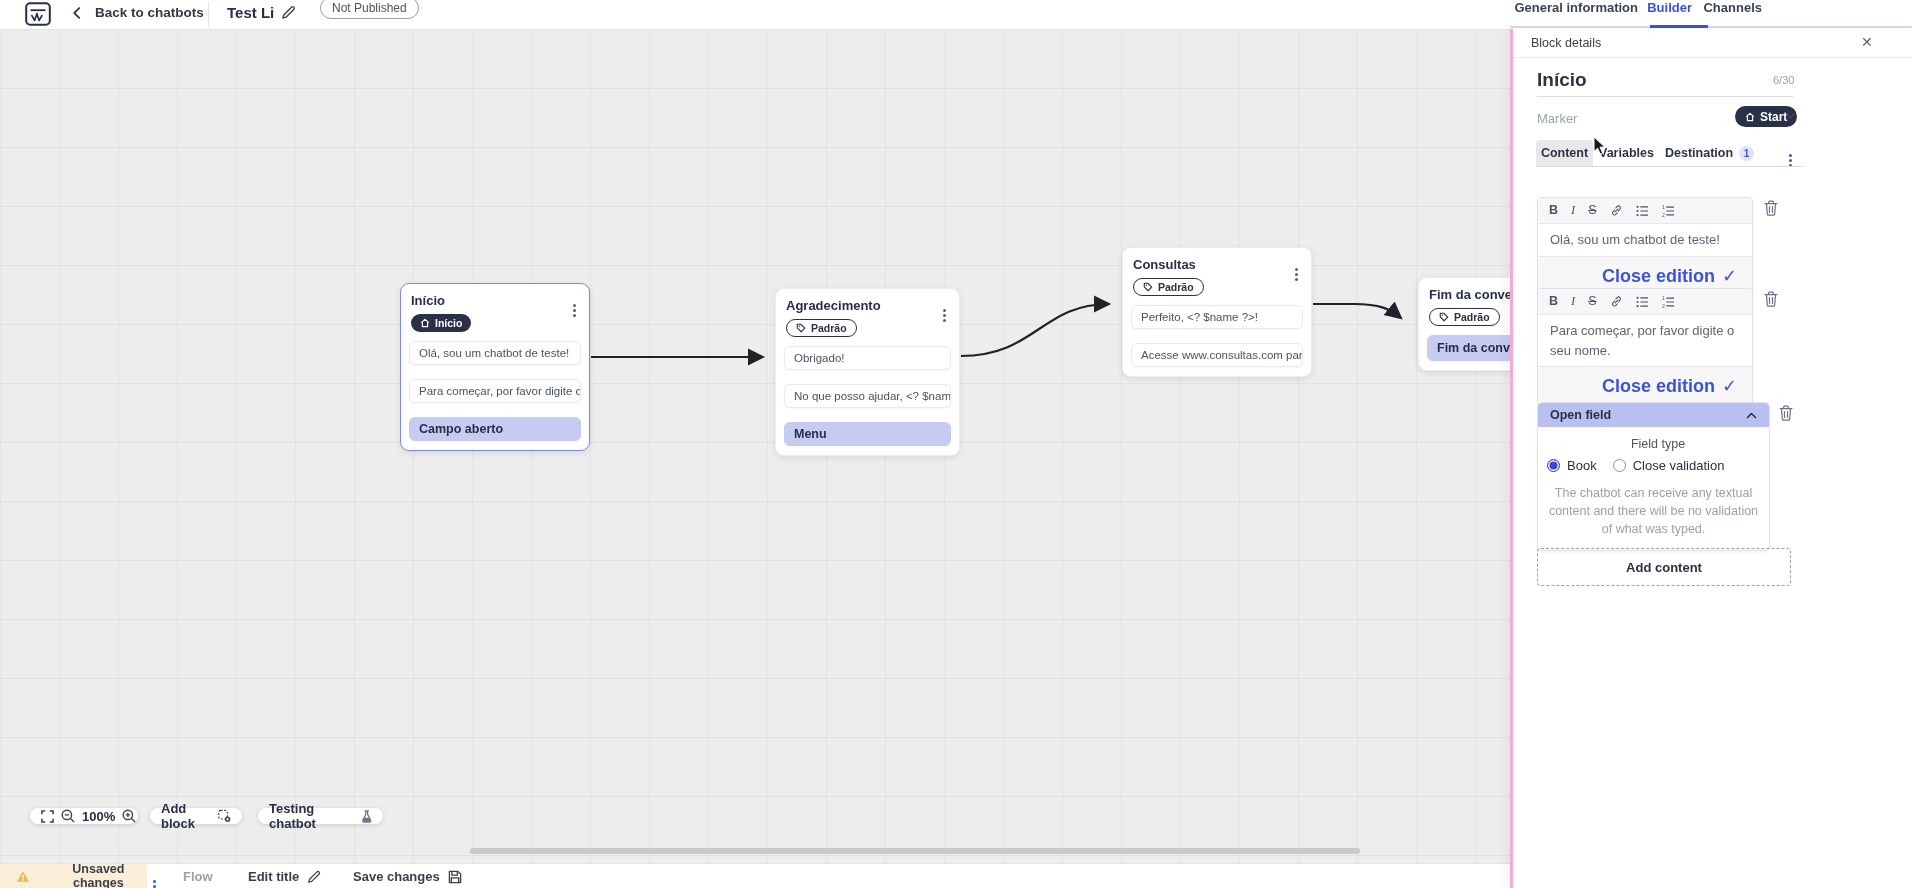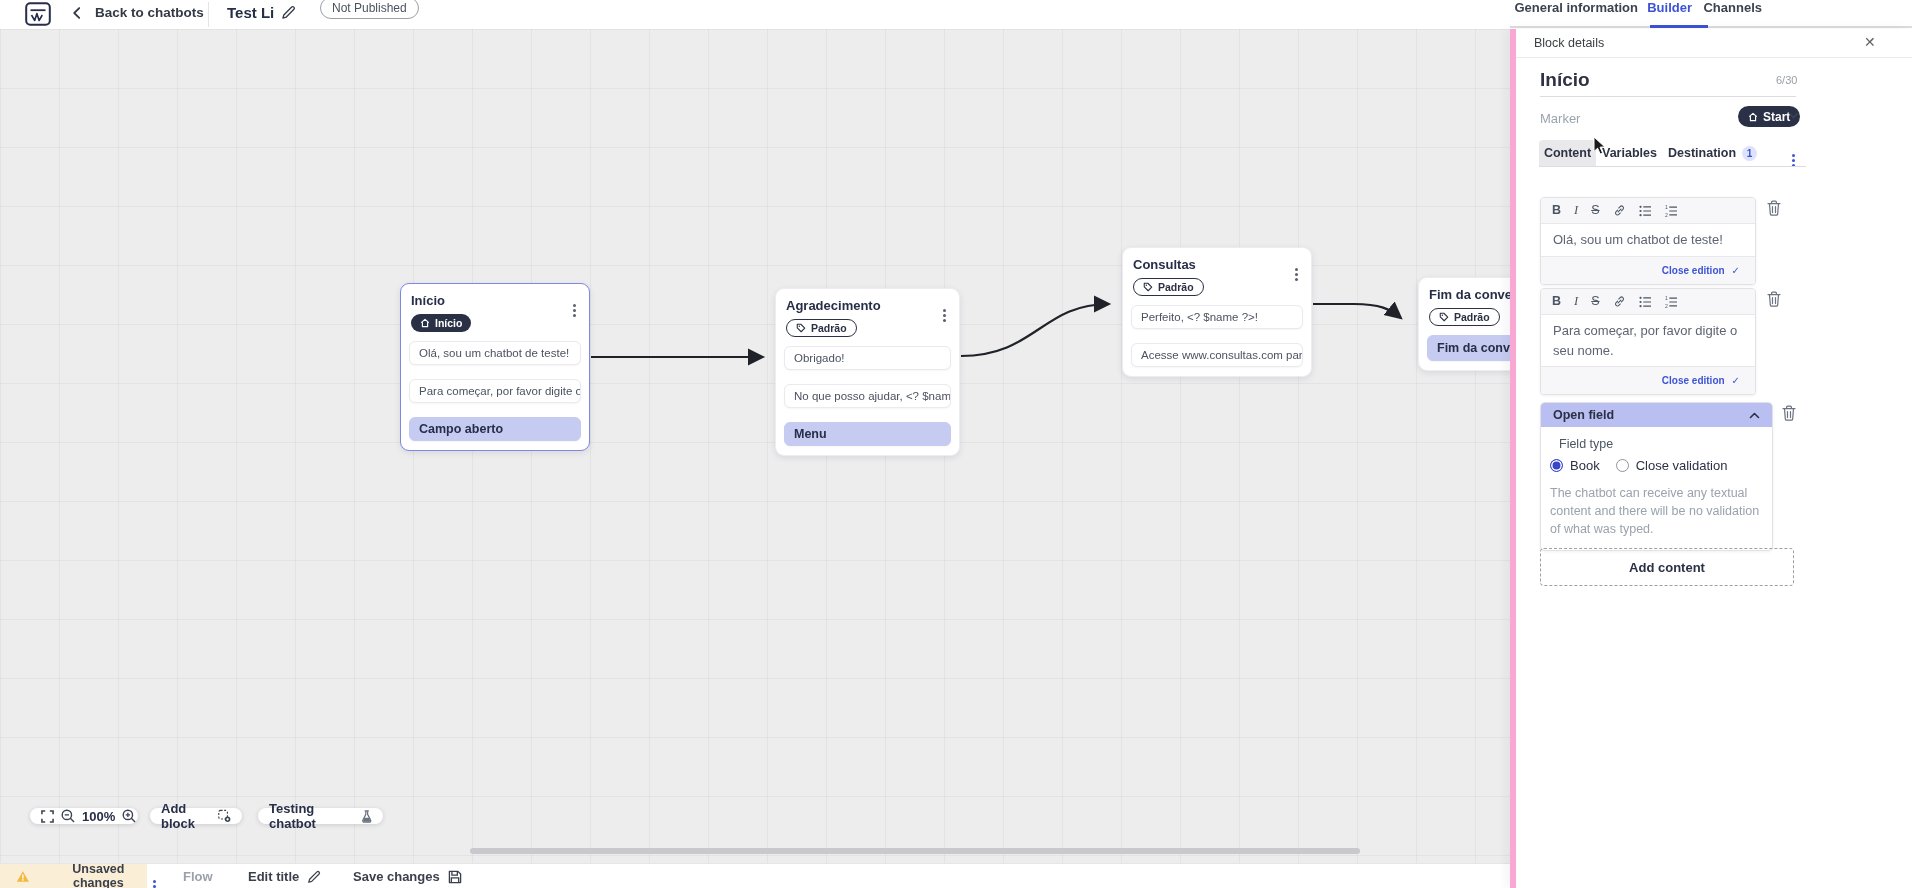--- a/index.html
+++ b/index.html
@@ -65,21 +65,21 @@
   .unsaved span { font-size:12.5px; font-weight:700; color:#3a3f4c; }
   .sb-kebab { position:absolute; left:153px; top:5px; color:#3d53d5; cursor:pointer; }
   .sb-item { position:absolute; top:5px; font-size:13px; font-weight:700; color:#3a3f4c;
              display:flex; align-items:center; gap:8px; cursor:pointer; }
   .sb-flow { left:183px; color:#9ba1ab; }
   .sb-edit { left:248px; }
   .sb-save { left:353px; }
 
   
   .side-panel { position:absolute; left:1510px; top:29px; width:402px; height:859px; background:#fff;
-                border-left:6px solid #f9a8d4; box-shadow:-4px 0 10px rgba(0,0,0,0.05); z-index:20; }
+                border-left:3px solid #f9a8d4; box-shadow:-4px 0 10px rgba(0,0,0,0.05); z-index:20; }
   .bd-row { position:absolute; left:0; top:0; width:100%; height:28px; }
   .bd-label { position:absolute; left:18px; top:7px; font-size:12.5px; color:#3c4043; }
   .bd-close { position:absolute; left:348px; top:5px; font-size:14px; color:#5f6368; cursor:pointer; }
   .bd-divider { position:absolute; left:0; top:28px; width:100%; height:1px; background:#ececee; }
   .blk-title { position:absolute; left:24px; top:40px; font-size:19px; font-weight:600; color:#2e3344; cursor:text; }
   .blk-counter { position:absolute; left:260px; top:45px; font-size:11px; color:#9aa0a6; }
   .blk-underline { position:absolute; left:24px; top:67px; width:256px; height:1px; background:#dcdce0; }
   .marker-label { position:absolute; left:24px; top:82px; font-size:13px; color:#9aa4ad; }
   .start-pill { position:absolute; left:222px; top:77px; height:21px; background:#2a3046; color:#fff;
                 border-radius:11px; display:flex; align-items:center; gap:5px; padding:0 10px;
@@ -99,26 +99,26 @@
   .editor { position:absolute; left:24px; width:216px; border:1px solid #e2e2e6; border-radius:4px;
             box-shadow:0 1px 3px rgba(0,0,0,0.06); background:#fff; overflow:hidden; }
   .ed-toolbar { height:26px; background:#f7f7f9; border-bottom:1px solid #e8e8ea; display:flex;
                 align-items:center; gap:13px; padding:0 11px; color:#4b5563; }
   .ed-btn { font-size:12.5px; cursor:pointer; line-height:1; }
   .ed-btn.b { font-weight:700; }
   .ed-btn.i { font-style:italic; font-family:"Liberation Serif", serif; }
   .ed-btn.s { text-decoration:line-through; }
   .ed-body { padding:6px 12px; font-size:13px; color:#5d6472; line-height:1.5; cursor:text; }
   .ed-footer { background:#f7f7f9; border-top:1px solid #e8e8ea; padding:8px 15px; text-align:right;
-               font-size:10px; font-weight:700; color:#3d53d5; cursor:pointer; }
+               font-size:18px; font-weight:700; color:#3d53d5; cursor:pointer; }
   .ed-footer .chk { margin-left:7px; font-weight:400; }
   .trash { position:absolute; cursor:pointer; }
 
   .openfield { position:absolute; left:24px; top:373px; width:233px; border:1px solid #e2e2e6;
-               border-radius:5px; box-shadow:0 1px 3px rgba(0,0,0,0.06); background:#fff; overflow:hidden; }
+               border-radius:5px; box-shadow:0 1px 3px rgba(0,0,0,0.06); background:#fff; overflow:hidden;text-align:center; }
   .of-head { height:24px; background:#b9bff0; display:flex; align-items:center; justify-content:space-between;
              padding:0 12px; font-size:12.5px; font-weight:600; color:#2b3044; cursor:pointer; }
   .of-body { padding:10px 9px 12px 9px; }
   .of-ft-label { font-size:12.5px; color:#4b5563; margin-left:9px; }
   .of-radios { display:flex; align-items:center; gap:16px; margin-top:7px; }
   .radio-opt { display:flex; align-items:center; gap:7px; font-size:13px; color:#2b3044; cursor:pointer; }
   .radio { width:13px; height:13px; border-radius:50%; border:1.5px solid #8f949c; background:#fff; }
   .radio.checked { border:1.5px solid #3847c9; background:#3847c9; box-shadow:inset 0 0 0 1.5px #fff; }
   .of-desc { margin-top:11px; font-size:12.5px; line-height:1.45; color:#9aa2ad; }
 

